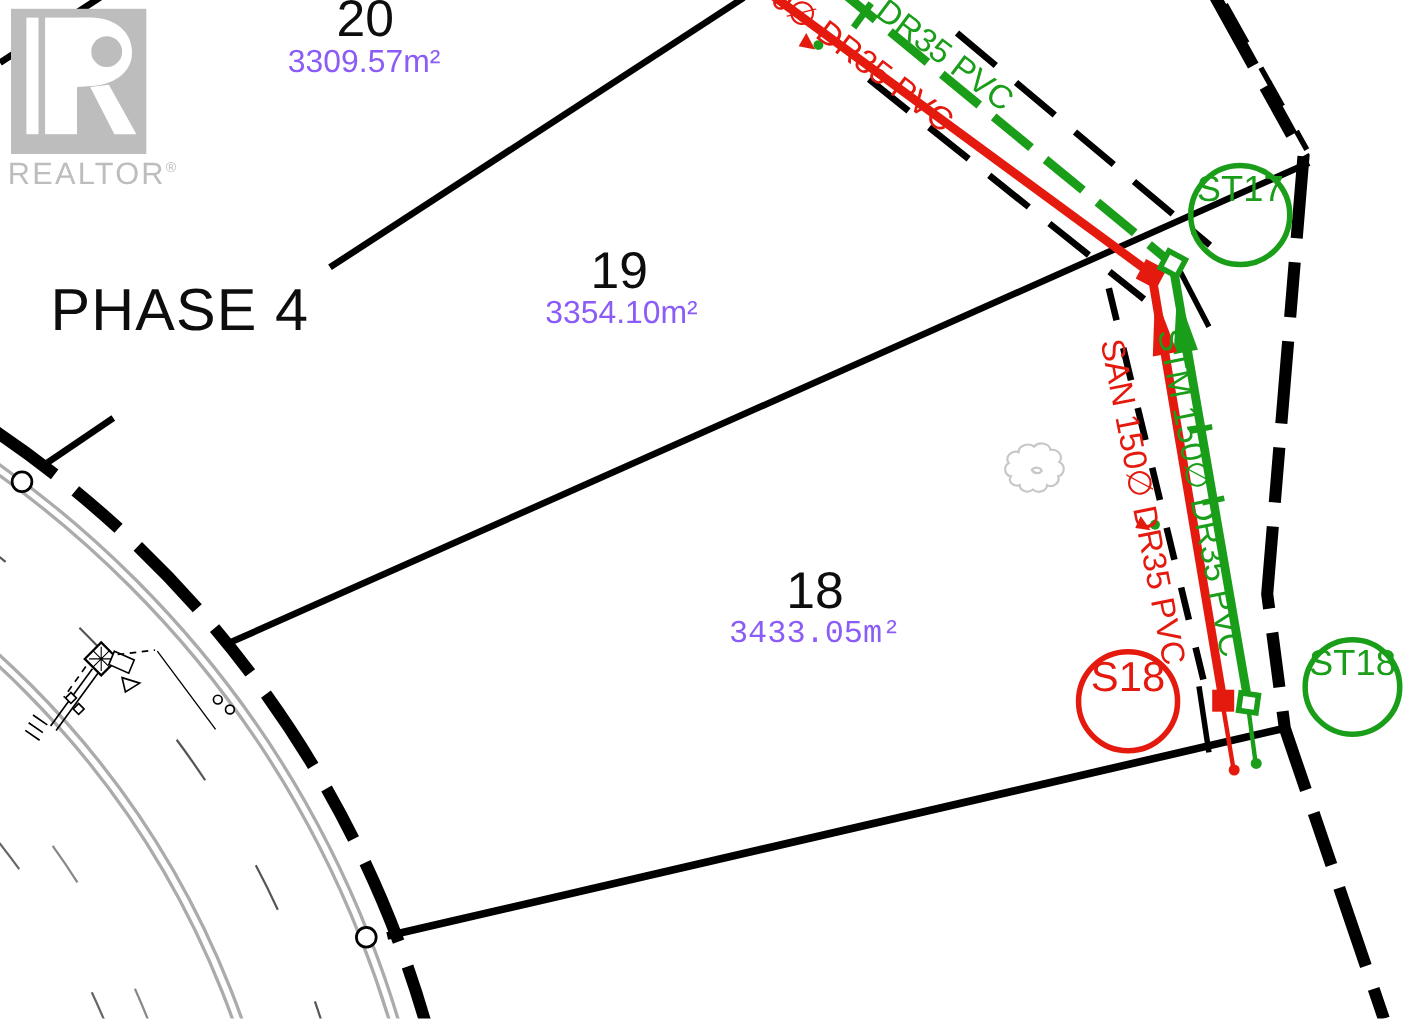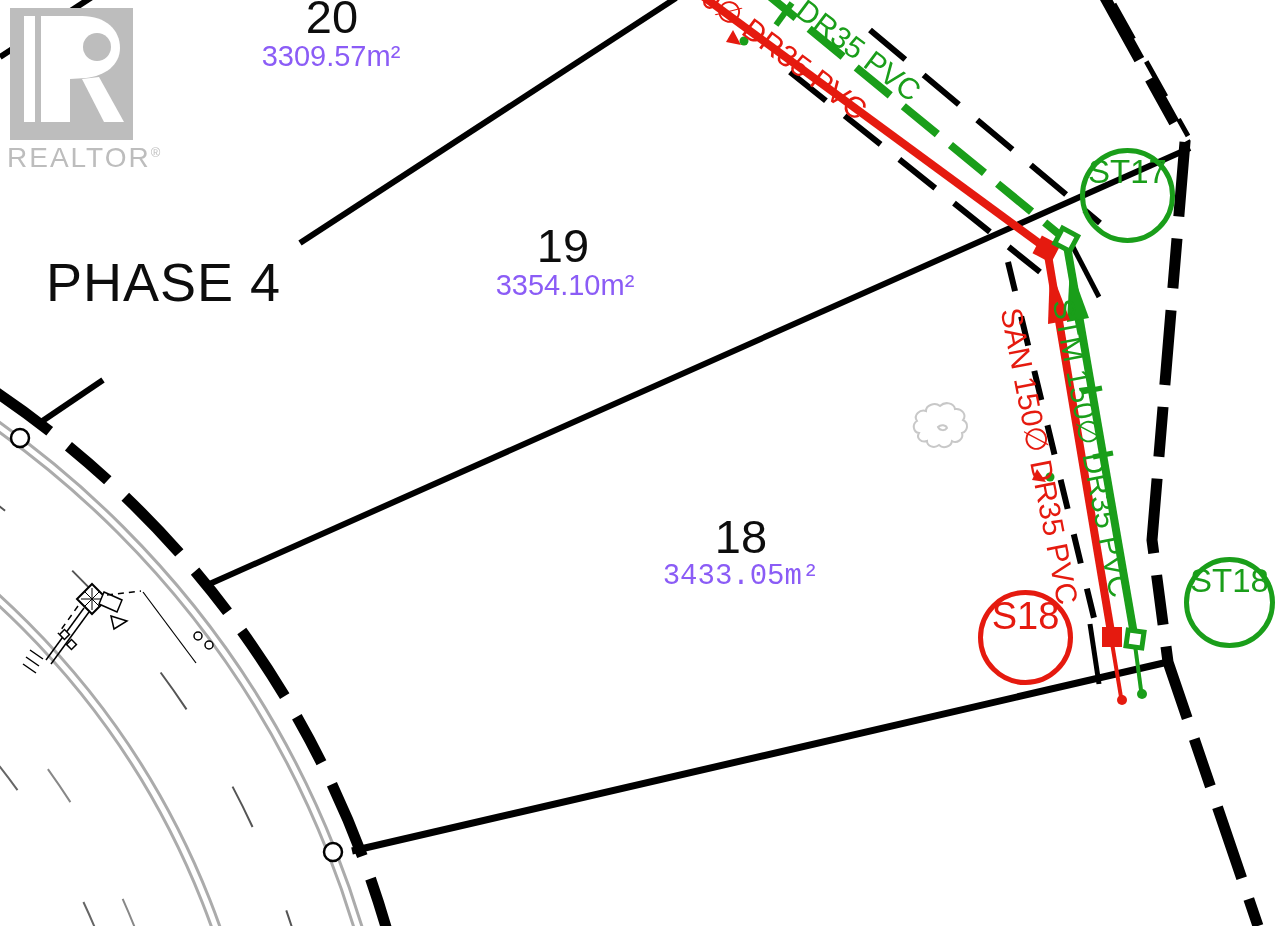--- a/index.html
+++ b/index.html
@@ -24,21 +24,21 @@
   .lot19-num{left:563px;top:218px;}
   .lot19-area{left:565px;top:269px;}
   .lot18-num{left:741px;top:509px;}
   .lot18-area{left:741px;top:560px;font-family:Liberation Mono, monospace;}
   .mh{position:absolute;border-radius:50%;display:flex;align-items:flex-start;justify-content:center;background:transparent;}
   .mh.san{border:5px solid var(--sanitary);color:var(--sanitary);}
   .mh.stm{border:5px solid var(--storm);color:var(--storm);}
   .mh-s17{left:930px;top:265px;width:95px;height:95px;font-size:38px;box-sizing:border-box;}
   .mh-st17{left:1080px;top:148px;width:95px;height:95px;font-size:33px;box-sizing:border-box;}
   .mh-s18{left:978px;top:590px;width:95px;height:95px;font-size:38px;box-sizing:border-box;}
-  .mh-st18{left:1184px;top:557px;width:91px;height:91px;font-size:33px;box-sizing:border-box;}
+  .mh-st18{left:1184px;top:579px;width:91px;height:91px;font-size:33px;box-sizing:border-box;}
   .pipe-label{position:absolute;transform-origin:0 0;white-space:nowrap;font-size:30px;}
   .san-txt{color:var(--sanitary);}
   .stm-txt{color:var(--storm);}
   .san-top{left:716px;top:-20px;transform:rotate(37deg);}
   .stm-top{left:810px;top:-7px;transform:rotate(37deg);}
   .san-main{left:1028px;top:305px;transform:rotate(79deg);}
   .stm-main{left:1080px;top:296px;transform:rotate(79deg);}
   .realtor-word{position:absolute;left:7px;top:142px;font-size:28px;letter-spacing:2px;color:var(--logo_gray);}
   .realtor-word sup{font-size:13px;}
 </style>

